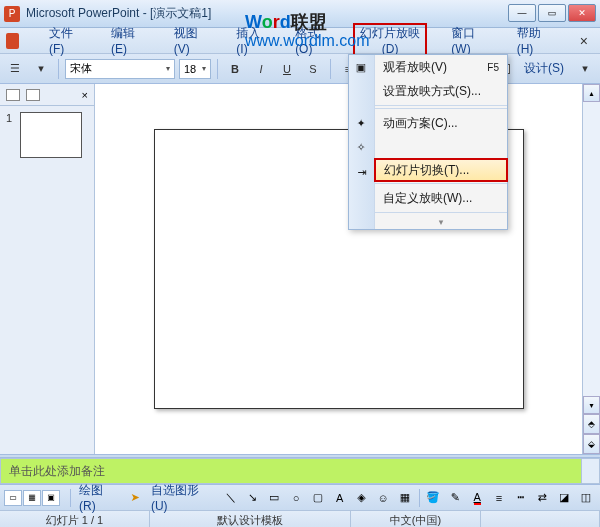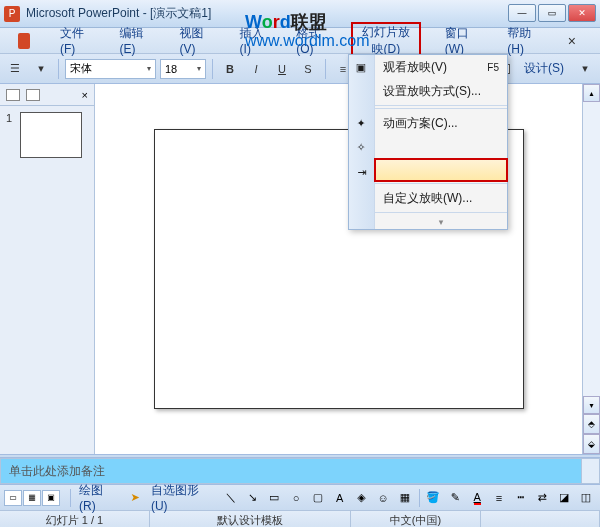--- a/index.html
+++ b/index.html
@@ -16,33 +16,33 @@
 
 .watermark { position: absolute; top: 10px; left: 245px; z-index: 100; pointer-events: none; font-family: Arial, sans-serif; }
 .watermark .wm-top { font-size: 18px; font-weight: bold; }
 .watermark .wm-top .wm-blue { color: #0066cc; }
 .watermark .wm-top .wm-green { color: #00aa44; }
 .watermark .wm-top .wm-red { color: #cc0000; }
 .watermark .wm-top .wm-black { color: #222; font-family: "SimSun"; text-align: right; }
 .watermark .wm-url { font-size: 16px; color: #0066cc; margin-top: -2px; }
 
 
-.menubar { height: 26px; background: linear-gradient(#e3edf9, #d2e1f3); display: flex; align-items: center; padding: 0 18px; gap: 18px; border-bottom: 1px solid #b0c4de; position: relative; }
+.menubar { height: 26px; background: linear-gradient(#e3edf9, #d2e1f3); display: flex; align-items: center; padding: 0 6px; gap: 18px; border-bottom: 1px solid #b0c4de; position: relative; }
 .menu-icon { width: 16px; height: 16px; background: #d24726; border-radius: 2px; margin-right: 6px; }
 .menu-item { font-size: 12px; padding: 2px 6px; color: #15428b; cursor: default; }
 .menu-item.highlighted { border: 2px solid #cc0000; padding: 0 4px; text-align: center; }
 .menu-close { margin-left: auto; font-size: 14px; color: #333; padding: 0 6px; }
 
 
 .toolbar { height: 30px; background: linear-gradient(#dce8f7, #c9dbf0); display: flex; align-items: center; padding: 0 4px; border-bottom: 1px solid #a3bce0; gap: 4px; }
 .tb-btn { width: 22px; height: 22px; display: flex; align-items: center; justify-content: center; font-size: 11px; color: #333; }
 .tb-sep { width: 1px; height: 20px; background: #a3bce0; margin: 0 2px; }
 .tb-select { height: 20px; background: #fff; border: 1px solid #9db8d9; font-size: 11px; padding: 0 4px; display: flex; align-items: center; }
-.tb-select.font { width: 91px; }
-.tb-select.size { width: 46px; }
+.tb-select.font { width: 110px; }
+.tb-select.size { width: 32px; }
 .tb-dropdown-arrow { margin-left: auto; font-size: 8px; color: #555; }
 .tb-icon-rect { display: inline-block; width: 14px; height: 10px; border: 1px solid #555; background: #fff; }
 
 
 .main-area { display: flex; height: 370px; position: relative; }
 .view-tabs { width: 95px; background: #e7eef8; border-right: 1px solid #b0c4de; }
 .view-tab-icons { height: 22px; display: flex; align-items: center; padding: 0 6px; gap: 6px; border-bottom: 1px solid #b0c4de; }
 .vt-icon { width: 14px; height: 12px; border: 1px solid #888; background: #fff; }
 .thumb-panel { padding: 6px; }
 .thumb-num { font-size: 11px; color: #333; display: inline-block; vertical-align: top; margin-right: 3px; }
@@ -62,21 +62,21 @@
 .dd-items { flex: 1; }
 .dd-item { height: 24px; display: flex; align-items: center; padding: 0 8px; font-size: 12px; color: #1a1a1a; position: relative; }
 .dd-item.disabled { color: #9a9a9a; }
 .dd-item .shortcut { margin-left: auto; font-size: 10px; }
 .dd-sep { height: 1px; background: #c9d8eb; margin: 2px 0; }
 .dd-item.highlighted { background: linear-gradient(#fff3d6, #ffe9a8); border: 2px solid #cc0000; margin: -1px; }
 .dd-gutter-icon { position: absolute; width: 16px; height: 16px; left: -22px; top: 4px; display: flex; align-items: center; justify-content: center; font-size: 11px; }
 
 
 .notes-divider { height: 4px; background: #c9dbf0; border-top: 1px solid #a3bce0; border-bottom: 1px solid #a3bce0; }
-.notes-area { height: 26px; background: #7dd3fc; border: 1px solid #b0c4de; margin: 0; display: flex; }
+.notes-area { height: 26px; background: #bef264; border: 1px solid #b0c4de; margin: 0; display: flex; }
 .notes-text { flex: 1; padding: 4px 8px; font-size: 12px; color: #555; }
 
 
 .bottom-row { height: 26px; background: linear-gradient(#dce8f7, #c9dbf0); display: flex; align-items: center; padding: 0 4px; border-top: 1px solid #a3bce0; gap: 2px; }
 .view-switch { display: flex; gap: 1px; margin-right: 6px; }
 .vs-btn { width: 18px; height: 16px; border: 1px solid #9db8d9; background: #fff; font-size: 8px; display: flex; align-items: center; justify-content: center; }
 .draw-label { font-size: 12px; color: #15428b; padding: 0 4px; }
 .draw-sep { width: 1px; height: 18px; background: #a3bce0; margin: 0 2px; }
 .draw-btn { width: 20px; height: 20px; display: flex; align-items: center; justify-content: center; font-size: 11px; }
 
@@ -168,20 +168,21 @@
       <div class="dd-sep"></div>
       <div class="dd-item">
         <span class="dd-gutter-icon">✦</span>
         <span>动画方案(C)...</span>
       </div>
       <div class="dd-item">
         <span class="dd-gutter-icon">✧</span>
       </div>
       <div class="dd-item highlighted">
         <span class="dd-gutter-icon">⇥</span>
+        <span>幻灯片切换(T)...</span>
       </div>
       <div class="dd-sep"></div>
       <div class="dd-item">
         <span>自定义放映(W)...</span>
       </div>
       <div class="dd-sep"></div>
       <div class="dd-item" style="justify-content:center;height:14px">
         <span style="font-size:9px;color:#888">▾</span>
       </div>
     </div>

